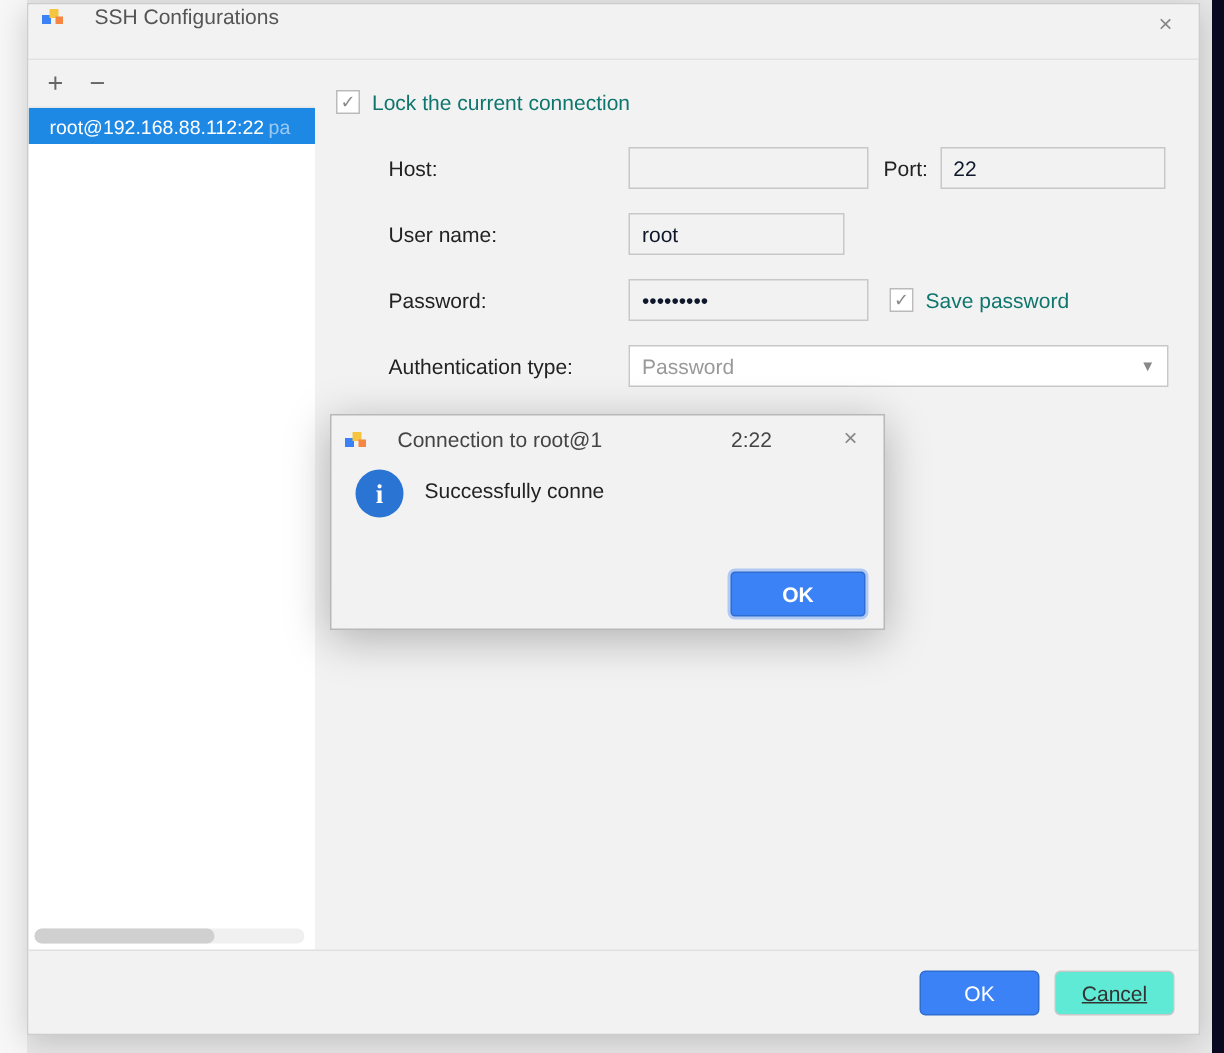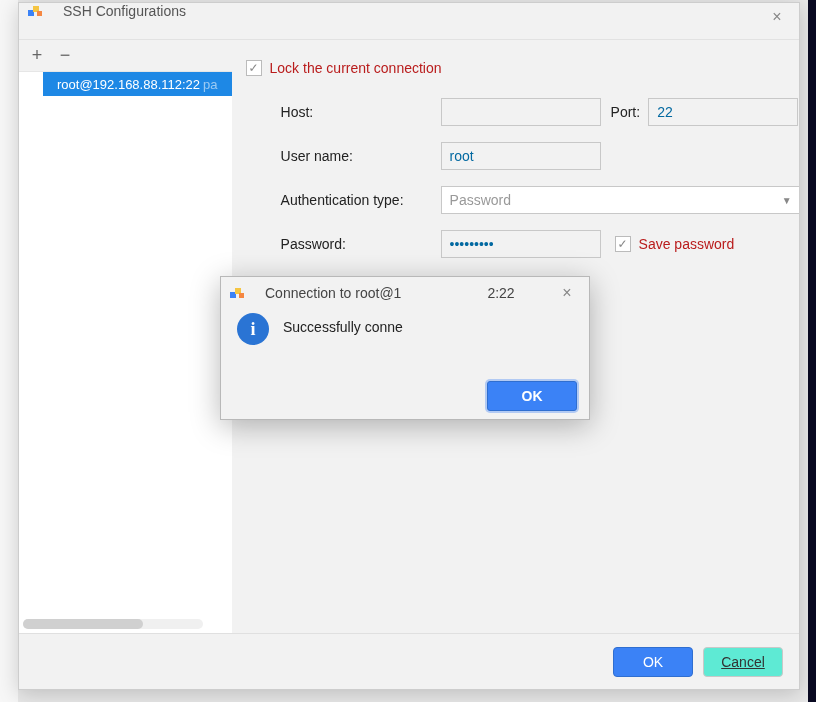--- a/index.html
+++ b/index.html
@@ -77,21 +77,20 @@
       width: 24px; height: 24px;
       display: flex; align-items: center; justify-content: center;
       color: #666; font-size: 18px; font-weight: 300;
       cursor: pointer;
       border-radius: 3px;
     }
     .sidebar-list {
       flex: 1;
       overflow: hidden;
       position: relative;
-      padding-left: 24px;
     }
     .sidebar-item {
       height: 24px;
       display: flex;
       align-items: center;
       padding: 0 14px;
       font-size: 13px;
       white-space: nowrap;
       overflow: hidden;
       cursor: pointer;
@@ -139,39 +138,39 @@
     .text-input {
       height: 28px;
       border: 1px solid #c8c8c8;
       background: #fff;
       padding: 0 8px;
       font-size: 14px;
       color: #333;
     }
     .text-input.disabled {
       background: #f2f2f2;
-      color: #0369a1;
+      color: #0f172a;
     }
     .text-input::placeholder { color: #aaa; }
     .select {
       height: 28px;
       border: 1px solid #c8c8c8;
       background: #fff;
       display: flex; align-items: center; justify-content: space-between;
       padding: 0 8px;
       font-size: 14px;
       color: #999;
       cursor: pointer;
     }
     .select .caret {
       font-size: 10px; color: #888;
     }
     .checkbox-wrap {
       display: flex; align-items: center; gap: 8px;
-      font-size: 14px; color: #b91c1c;
+      font-size: 14px; color: #0f766e;
     }
     .checkbox {
       width: 16px; height: 16px;
       border: 1px solid #bbb;
       background: #fff;
       display: inline-flex; align-items: center; justify-content: center;
     }
     .checkbox.checked::after {
       content: "✓";
       font-size: 12px;
@@ -336,37 +335,37 @@
 
       <div class="row">
         <span class="row-label">Host:</span>
         <input class="text-input disabled" style="width: 160px;" value="">
         <span class="row-label narrow" style="margin-left:10px;">Port:</span>
         <input class="text-input disabled" style="width: 150px;" value="22">
       </div>
 
       <div class="row">
         <span class="row-label">User name:</span>
-        <input class="text-input disabled" style="width: 160px;" value="root">
-      </div>
-
-      <div class="row">
-        <span class="row-label">Authentication type:</span>
-        <div class="select" style="width:360px;">
-          <span>Password</span>
-          <span class="caret">▼</span>
-        </div>
+        <input class="text-input disabled" style="width: 144px;" value="root">
       </div>
 
       <div class="row">
         <span class="row-label">Password:</span>
         <input class="text-input disabled" style="width: 160px;" value="•••••••••">
         <div class="checkbox-wrap" style="margin-left:14px;">
           <span class="checkbox checked"></span>
           <span>Save password</span>
+        </div>
+      </div>
+
+      <div class="row">
+        <span class="row-label">Authentication type:</span>
+        <div class="select" style="width:360px;">
+          <span>Password</span>
+          <span class="caret">▼</span>
         </div>
       </div>
 
     </div>
   </div>
 
   <div class="footer">
     <div class="btn primary">
       <span>OK</span>
     </div>

